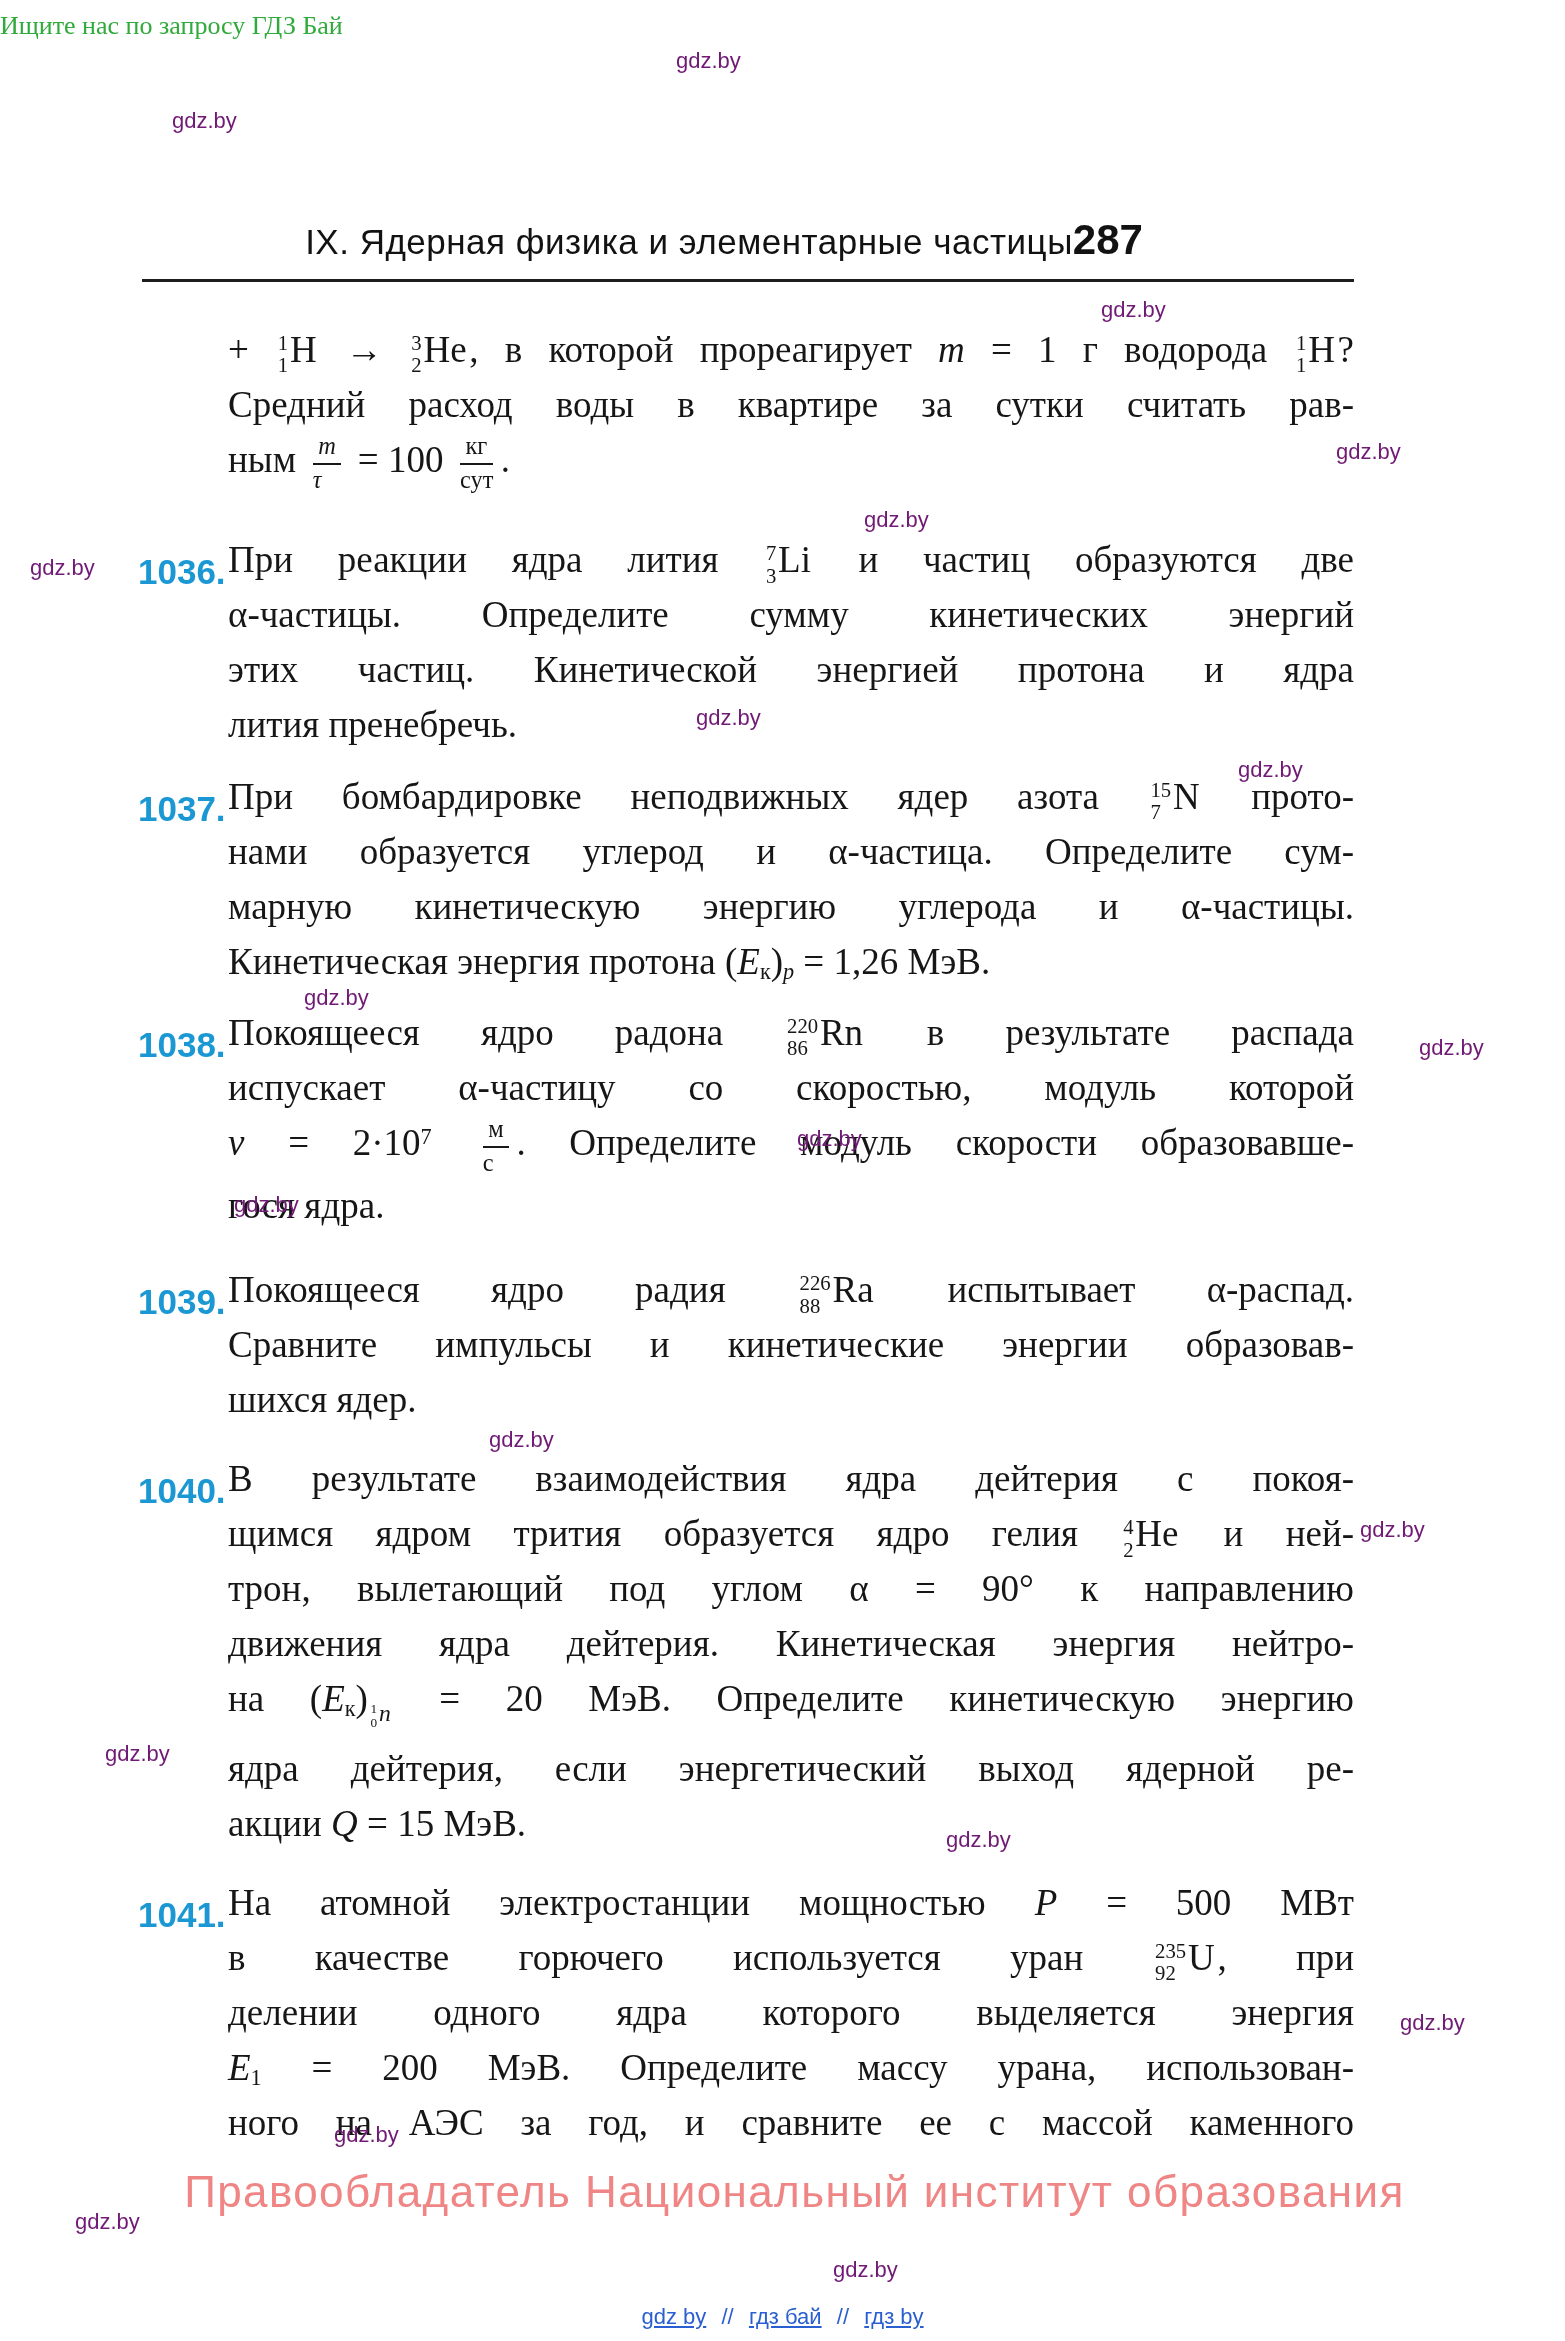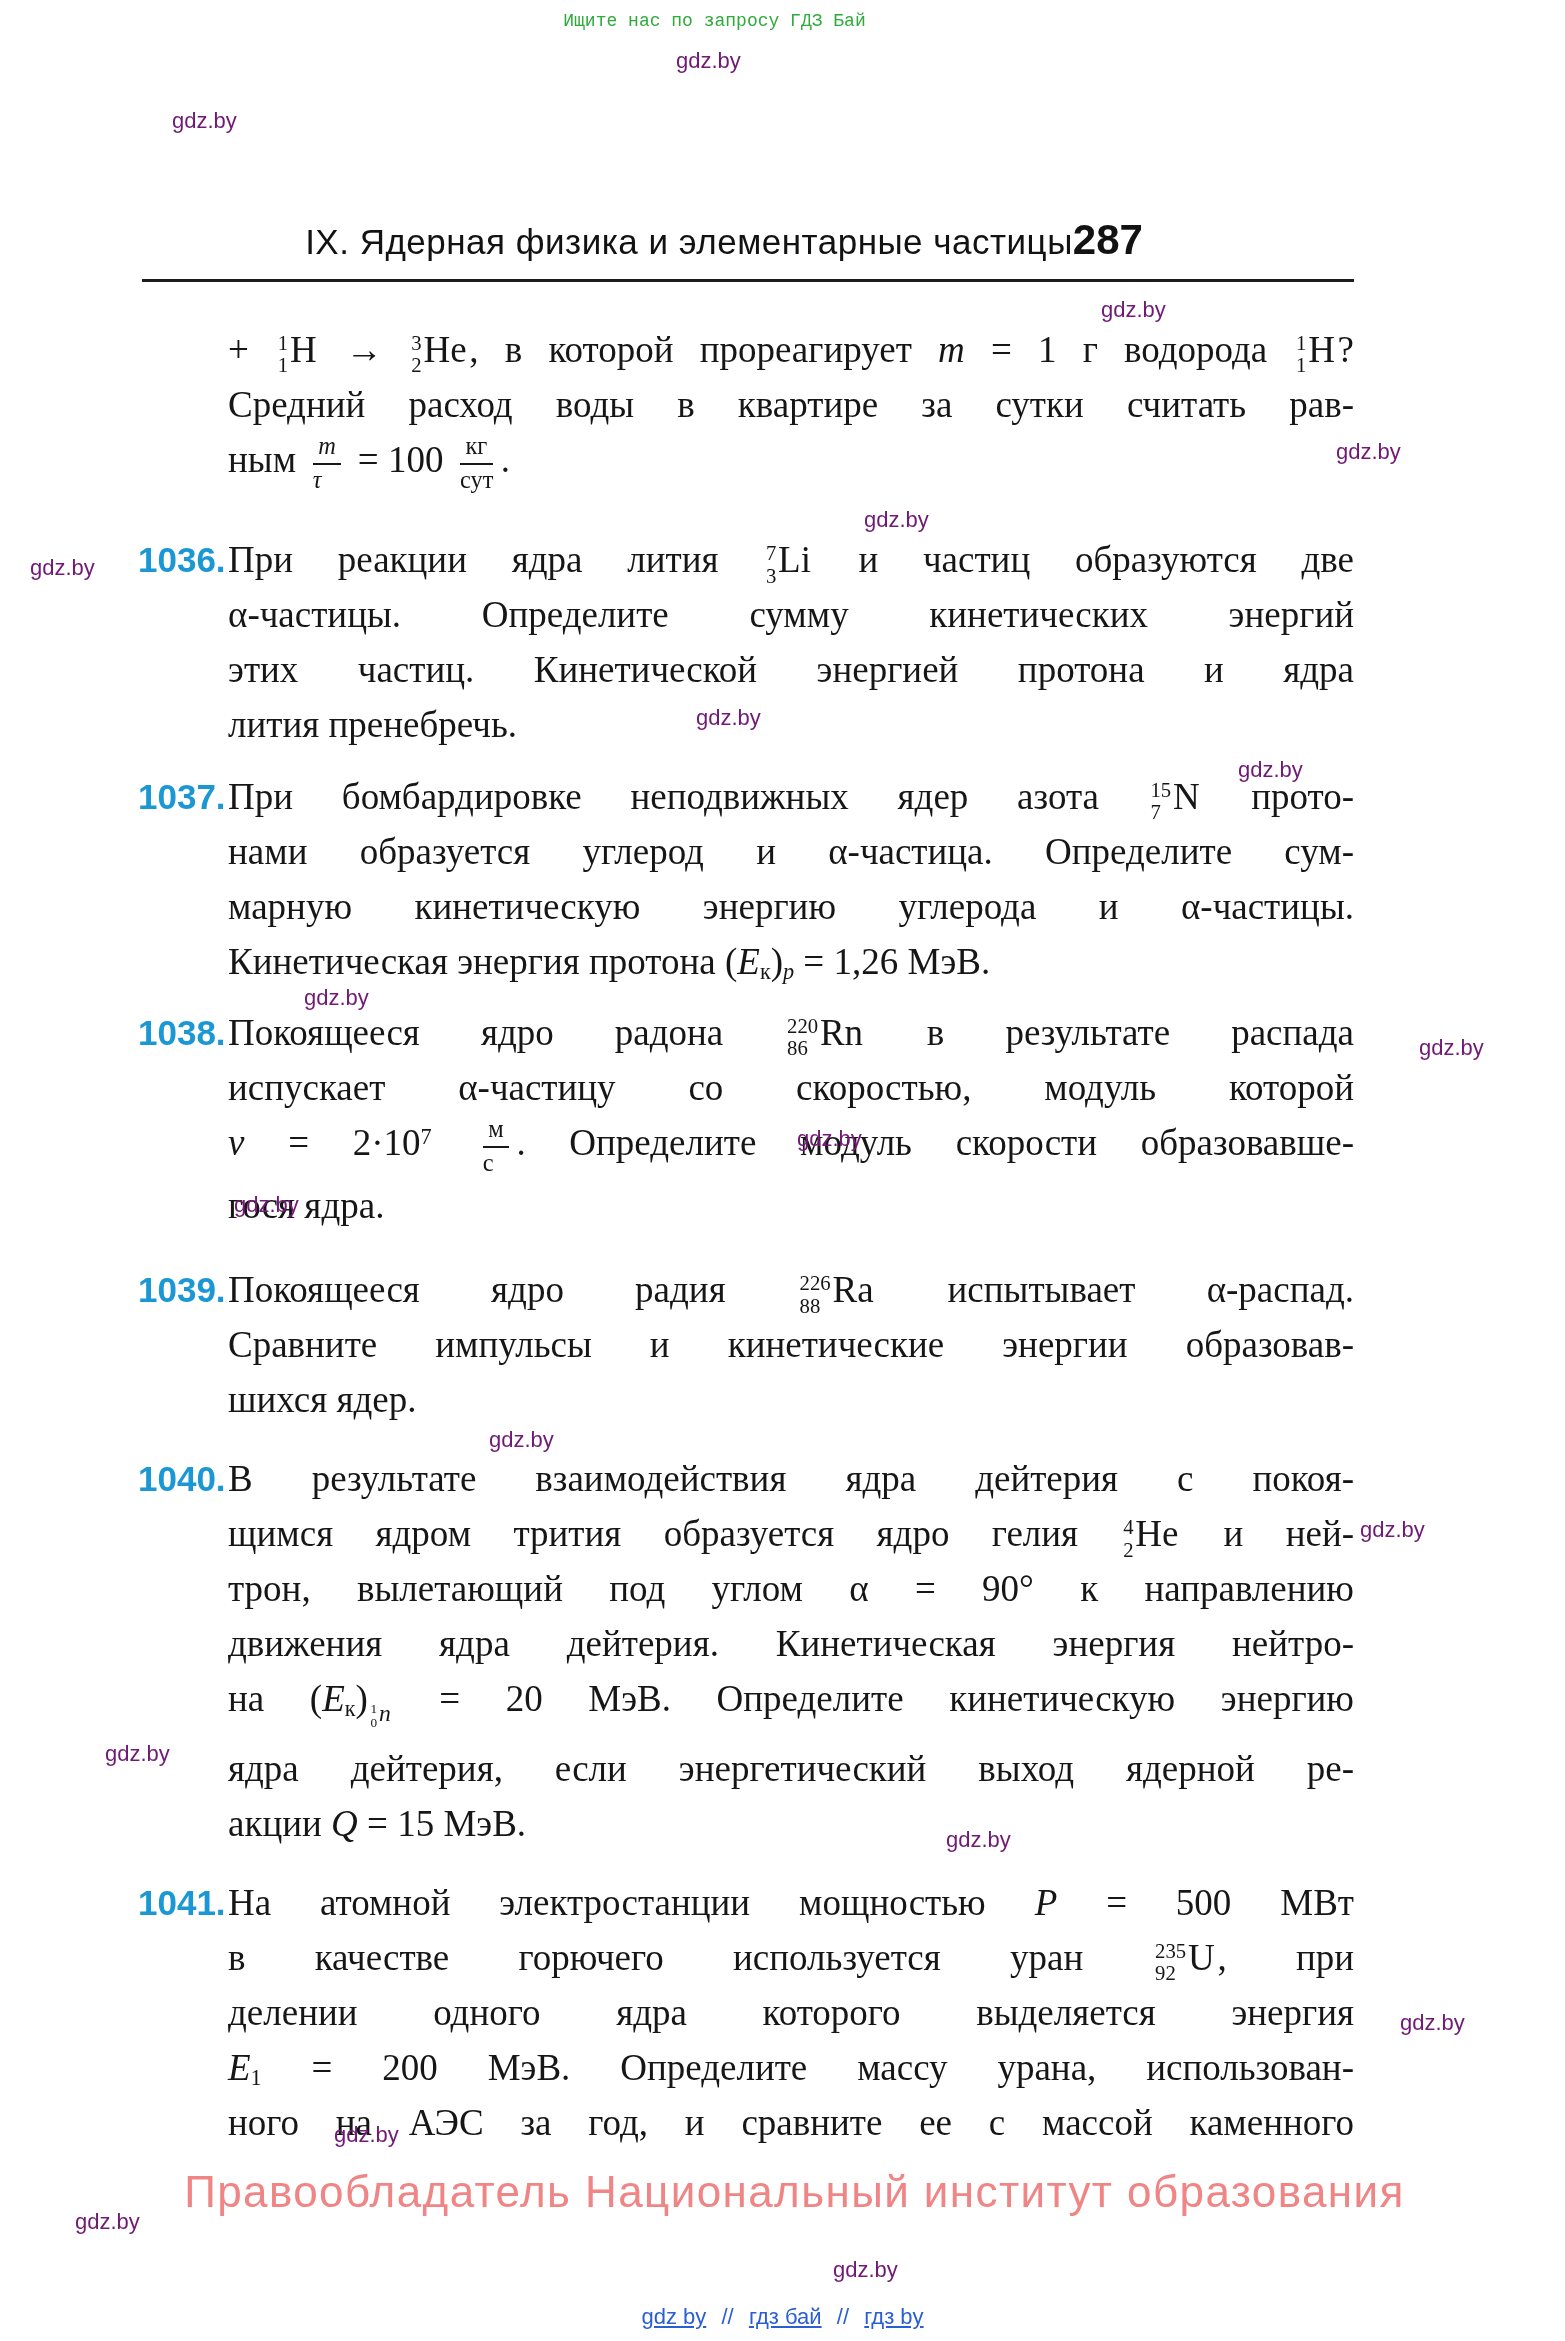--- a/index.html
+++ b/index.html
@@ -2,40 +2,40 @@
 <html style="--accent-blue: #1b98d4; --promo-green: #2faa3b; --copyright-pink: #ef8585; --link-blue: #2a5fd1; --text: #161616;font-size:14.6px"><head>
 <meta charset="utf-8">
 <title>Страница 287</title>
 <style>
   * { margin:0; padding:0; box-sizing:border-box; }
   html,body { background:#e8e8e8; }
   body { width:1565px; height:2342px; position:relative;
          font-family:"Liberation Serif","DejaVu Serif",serif; color:var(--text,#161616); }
   .page { position:absolute; inset:0; background:#ffffff; overflow:hidden; }
 
-  .promo { position:absolute; top:11px; left:0; width:1429px; text-align:center;
-           font-family:Liberation Mono, monospace; font-size:18px; color:var(--promo-green,#2faa3b); }
+  .promo { position:absolute; top:11px; left:0; width:1429px; text-align:left;
+           font-family:Liberation Serif, serif; font-size:26px; color:var(--promo-green,#2faa3b); }
 
   .hdr { position:absolute; top:216px; left:142px; width:1212px;
          display:flex; justify-content:center; align-items:baseline;
          font-family:"Liberation Sans",sans-serif; }
   .hdr .chapter { font-size:35px; letter-spacing:0.5px; color:#121212; }
   .hdr .pageno  { font-size:42px; font-weight:700; margin-right:48px; color:#121212; }
   .rule { position:absolute; top:279px; left:142px; width:1212px; height:2.7px; background:#1c1c1c; }
 
   #content { position:absolute; top:322px; left:228px; width:1126px; font-size:37px; }
   .block { position:relative; }
   .block + .block { margin-top:16.4px; }
   #content .block:nth-child(2) { margin-top:37px; }
   #content .block:nth-child(5) { margin-top:29px; }
   #content .block:nth-child(6) { margin-top:24px; }
   #content .block:nth-child(7) { margin-top:24px; }
   .line { line-height:55px; text-align:justify; text-align-last:left; }
   .line.fill { text-align-last:justify; }
-  .pnum { position:absolute; left:-90px; top:0; line-height:55px;
+  .pnum { position:absolute; left:-90px; top:12px; line-height:55px;
           font-family:"Liberation Sans",sans-serif; font-weight:700; font-size:35px;
           color:var(--accent-blue,#1b98d4); }
 
   .it { font-style:italic; }
   .sp { font-size:0.6em; vertical-align:0.5em; line-height:0; }
   .sb { font-size:0.6em; vertical-align:-0.22em; line-height:0; }
 
   .nuc { display:inline-block; white-space:nowrap; margin:0 2.7px; }
   .nuc .scr { display:inline-block; vertical-align:-0.5em; font-size:0.56em;
               line-height:1.08; text-align:left; margin-right:1.8px; }

